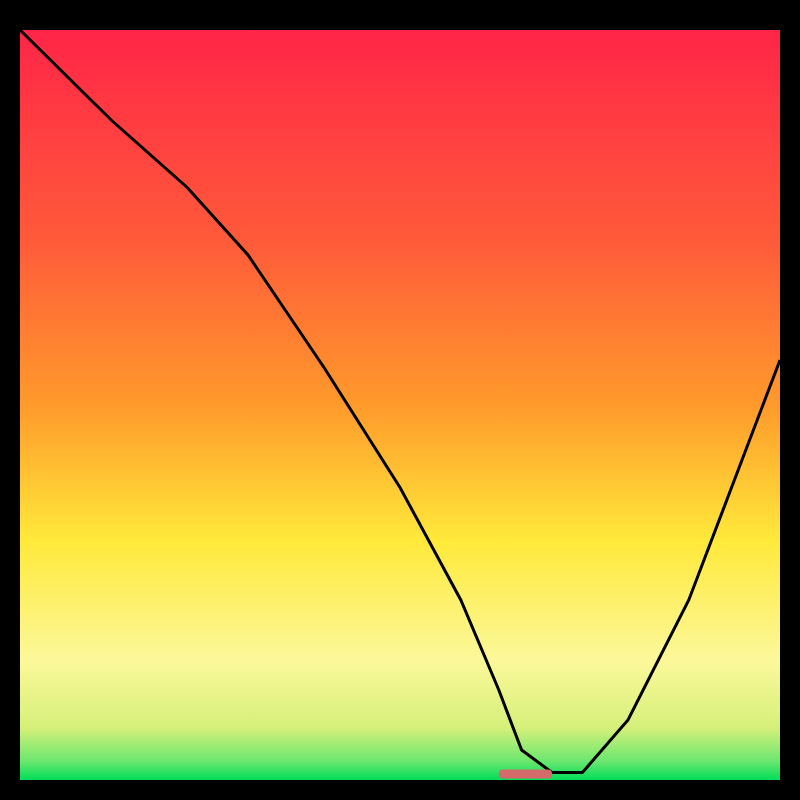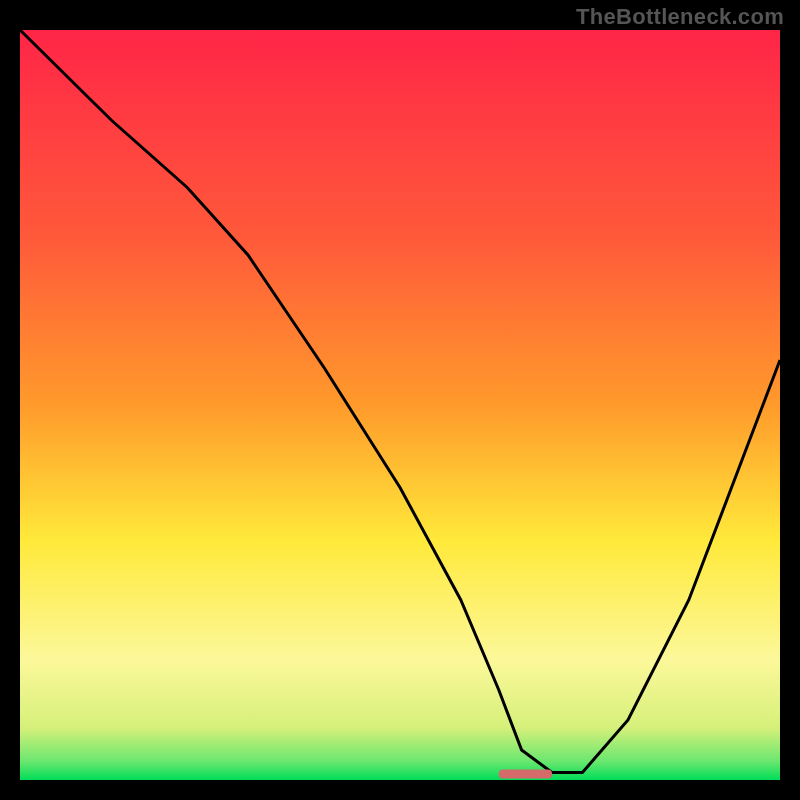--- a/index.html
+++ b/index.html
@@ -35,21 +35,20 @@
     background: #000;
   }
   svg {
     display: block;
   }
 </style>
 </head>
 <body>
 
 <div class="frame">
-  <div class="watermark">TheBottleneck.com</div>
 
   <div class="plot">
     <svg id="chart-svg" width="760" height="750" viewBox="0 0 760 750">
       <defs>
         <linearGradient id="bg-grad" x1="0" y1="0" x2="0" y2="1">
             <stop offset="0%" stop-color="#ff2547"></stop>
             <stop offset="28.000000000000004%" stop-color="#ff5a3a"></stop>
             <stop offset="50%" stop-color="#ff9a2b"></stop>
             <stop offset="68%" stop-color="#ffe93a"></stop>
             <stop offset="84%" stop-color="#fcf89a"></stop>

